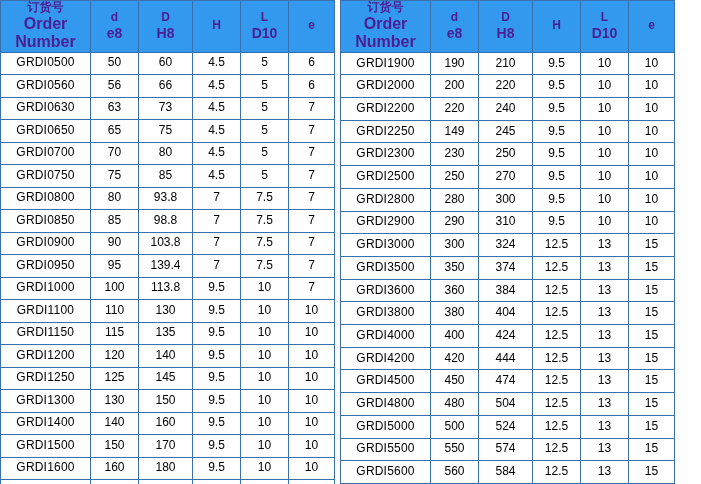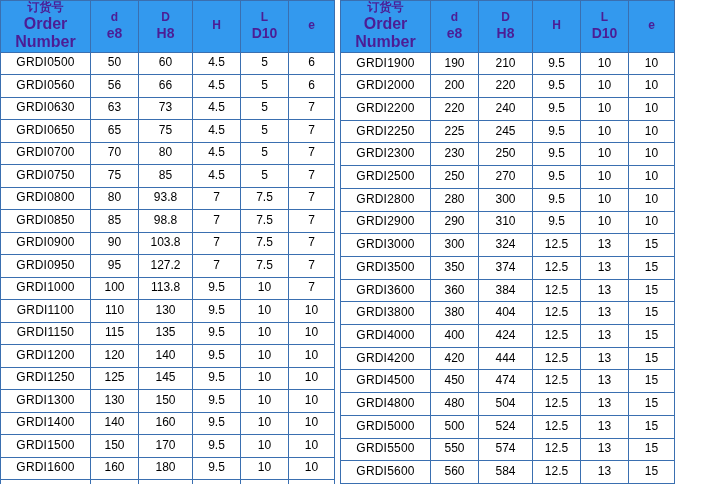--- a/index.html
+++ b/index.html
@@ -185,21 +185,21 @@
           <td class="order">GRDI0900</td>
           <td>90</td>
           <td>103.8</td>
           <td>7</td>
           <td>7.5</td>
           <td>7</td>
         </tr>
         <tr>
           <td class="order">GRDI0950</td>
           <td>95</td>
-          <td>127.2</td>
+          <td>139.4</td>
           <td>7</td>
           <td>7.5</td>
           <td>7</td>
         </tr>
         <tr>
           <td class="order">GRDI1000</td>
           <td>100</td>
           <td>113.8</td>
           <td>9.5</td>
           <td>10</td>
@@ -339,21 +339,21 @@
         <tr>
           <td class="order">GRDI2200</td>
           <td>220</td>
           <td>240</td>
           <td>9.5</td>
           <td>10</td>
           <td>10</td>
         </tr>
         <tr>
           <td class="order">GRDI2250</td>
-          <td>225</td>
+          <td>149</td>
           <td>245</td>
           <td>9.5</td>
           <td>10</td>
           <td>10</td>
         </tr>
         <tr>
           <td class="order">GRDI2300</td>
           <td>230</td>
           <td>250</td>
           <td>9.5</td>

